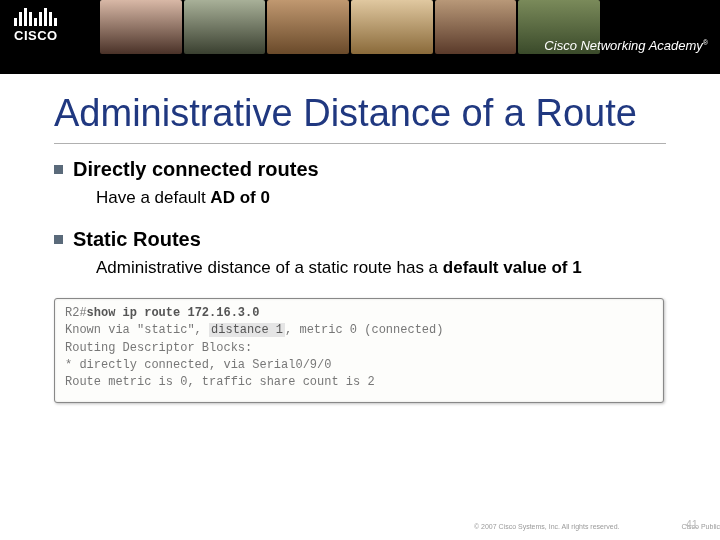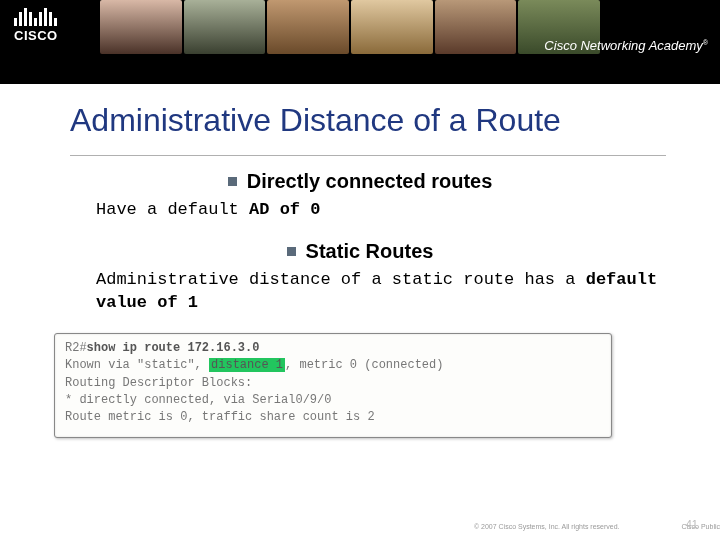--- a/index.html
+++ b/index.html
@@ -1,18 +1,18 @@
 <!DOCTYPE html>
 <html><head>
 <meta charset="utf-8">
 <style>
   * { margin: 0; padding: 0; box-sizing: border-box; }
   html, body { width: 720px; height: 540px; font-family: Arial, Helvetica, sans-serif; background: #fff; overflow: hidden; }
   .header {
-    width: 100%; height: 84px; background: #000; position: relative;
+    width: 100%; height: 74px; background: #000; position: relative;
     display: flex; align-items: flex-start;
   }
   .logo {
     position: absolute; left: 14px; top: 6px; color: #fff;
     display: flex; flex-direction: column; align-items: center;
   }
   .logo-bars { display: flex; gap: 2px; align-items: flex-end; height: 20px; }
   .logo-bars span { width: 3px; background: #fff; display: inline-block; }
   .logo-text { font-size: 13px; letter-spacing: 0.5px; margin-top: 2px; font-weight: bold; }
   .people-strip {
@@ -31,40 +31,40 @@
   .p6 { background: linear-gradient(180deg,#7a8a5a,#3a4a2a); }
   .academy {
     position: absolute; right: 12px; top: 38px; color: #fff;
     font-size: 13px; font-style: italic;
   }
   .academy sup { font-size: 7px; vertical-align: super; }
   .black-bar { position: absolute; left:0; right:0; top:54px; height:20px; background:#000; }
 
   .content { padding: 18px 54px 0 54px; }
   .title {
-    font-size: 32px; color: #203880; font-weight: normal;
-    border-bottom: 1px solid #b0b0b0; padding-bottom: 16px; margin-bottom: 14px; margin-left: 16px;
+    font-size: 38px; color: #203880; font-weight: normal;
+    border-bottom: 1px solid #b0b0b0; padding-bottom: 8px; margin-bottom: 14px;
   }
-  .bullet-row { display: flex; align-items: flex-start; margin-bottom: 6px; justify-content: center; }
+  .bullet-row { display: flex; align-items: flex-start; margin-bottom: 6px; }
   .sq { width: 9px; height: 9px; background: #5a6a7a; margin-top: 7px; margin-right: 10px; flex-shrink:0; }
   .bullet-text { font-size: 20px; font-weight: bold; color: #000; }
-  .sub { margin-left: 42px; font-size: 17px; color: #000; margin-bottom: 18px; line-height: 1.35; font-family: Liberation Mono, monospace; }
+  .sub { margin-left: 42px; font-size: 17px; color: #000; margin-bottom: 18px; line-height: 1.35; }
   .sub b { font-weight: bold; }
 
   .cli-box {
-    margin: 8px 0 0 0; width: 558px;
+    margin: 8px 0 0 0; width: 610px;
     border: 1px solid #888; border-radius: 3px;
     box-shadow: inset 0 0 2px rgba(0,0,0,0.15), 1px 1px 3px rgba(0,0,0,0.25);
     background: #fdfdfb;
     padding: 6px 10px 10px 10px;
     font-family: "Courier New", monospace;
     font-size: 12px; color: #777; line-height: 1.45;
   }
   .cli-box .cmd b { color: #555; font-weight: bold; }
-  .hl { background: #22c55e; color: #555; padding: 0 2px; }
+  .hl { background: #e5e5e5; color: #555; padding: 0 2px; }
 
   .footer {
     position: absolute; bottom: 10px; left: 0; right: 0;
     font-size: 7px; color: #9a9a9a; text-align: right;
   }
   .footer .pg { position: absolute; right: 22px; bottom: 0; font-size: 11px; color: #bcbcbc; }
   .footer .cp { display:inline-block; margin-right: 60px; }
 </style>
 </head>
 <body>

